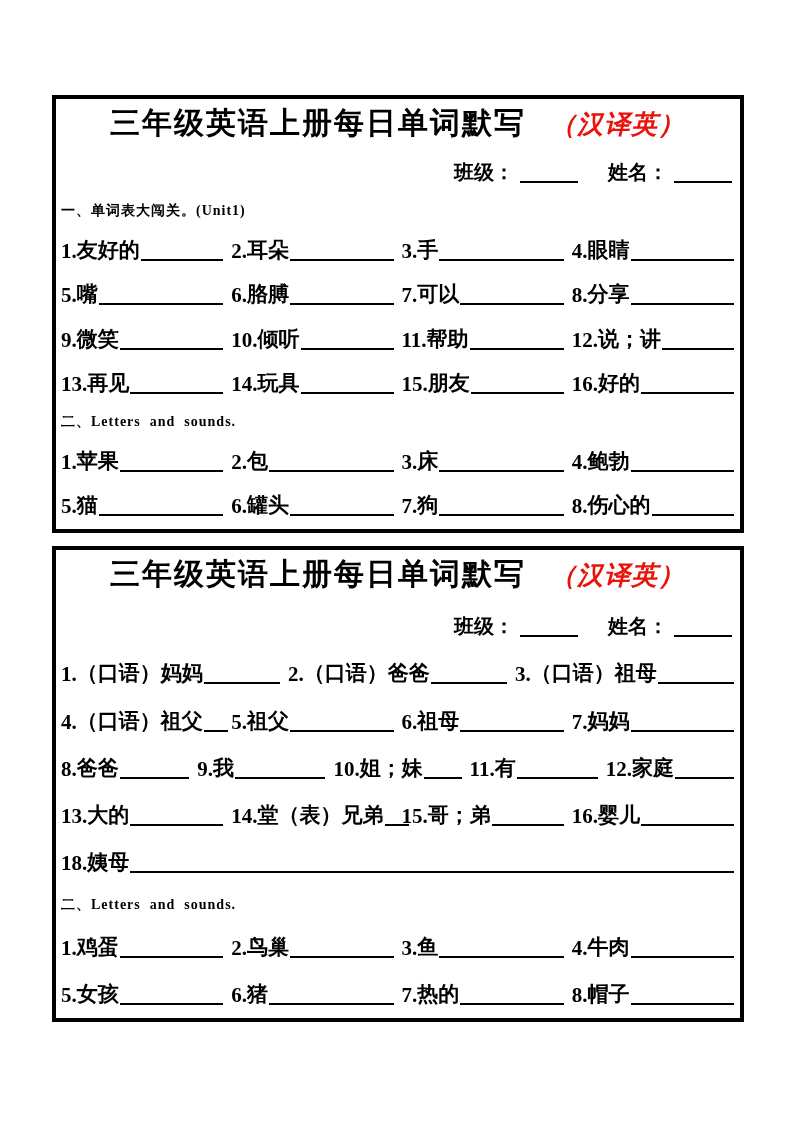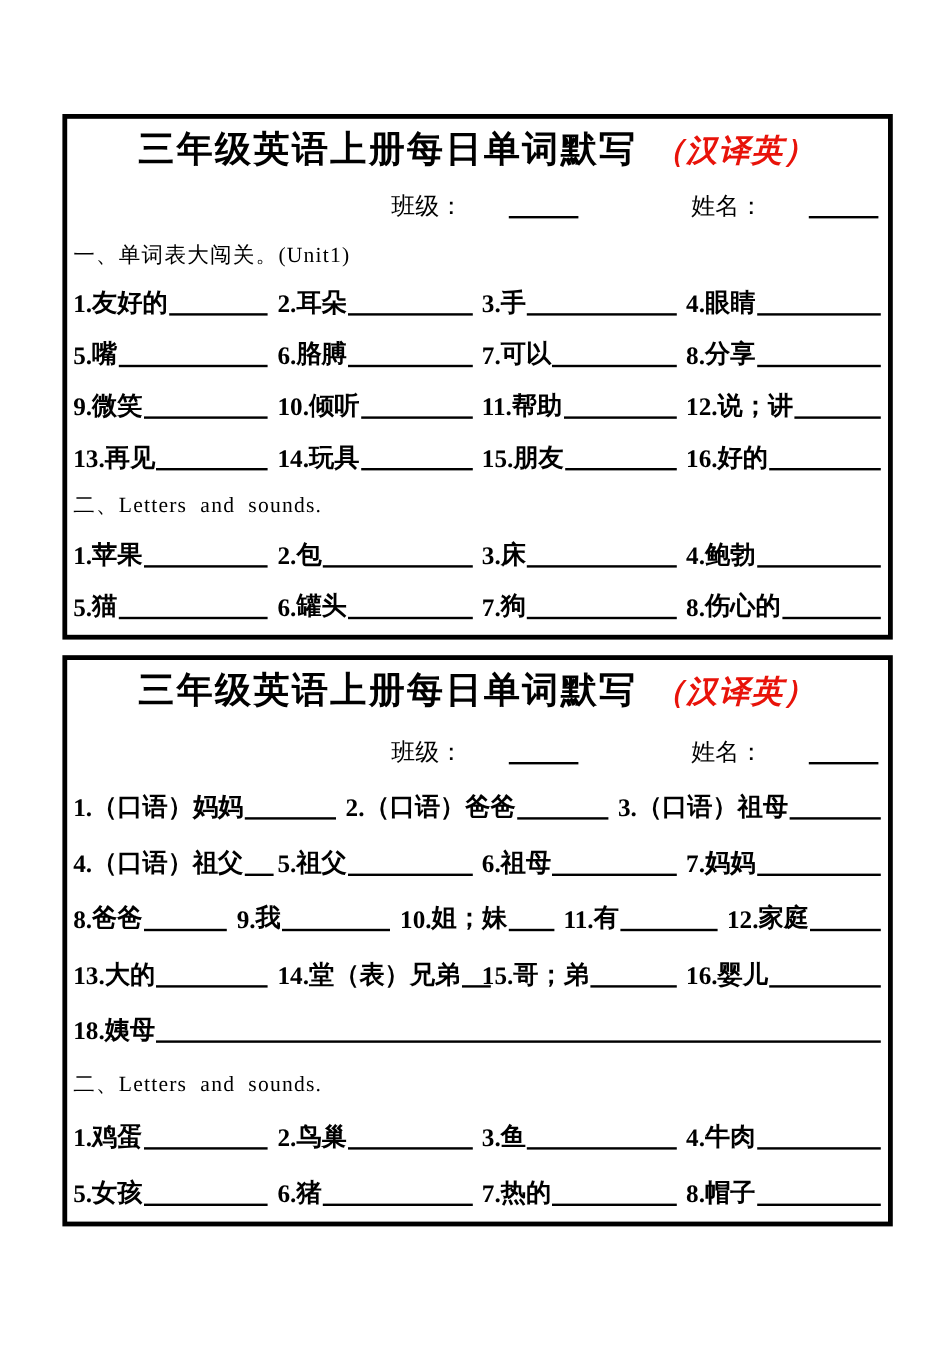--- a/index.html
+++ b/index.html
@@ -36,52 +36,52 @@
   .sheet-0 { top: 95px;  height: 438px; }
   .sheet-1 { top: 546px; height: 476px; }
 
   .title-line {
     text-align: center;
     white-space: nowrap;
     font-weight: bold;
     font-size: 30px;
     letter-spacing: 2px;
     line-height: 1.2;
+    font-family: Liberation Mono, monospace;
   }
   .ws-title { color: #000000; }
   .ws-subtitle {
     color: #e8130a;
     font-size: 26px;
     font-style: italic;
     letter-spacing: 1px;
     margin-left: 4px;
   }
   .fields-line {
     display: flex;
     justify-content: flex-end;
     align-items: flex-end;
     font-size: 20px;
-    font-weight: normal;
+    font-weight: bold;
     padding-right: 2px;
-    gap: 32px;
   }
   .field-label { white-space: nowrap; }
   .field-blank {
     display: inline-block;
     width: 58px;
     height: 2px;
     border-bottom: 2px solid #000000;
     margin: 0 2px 3px 6px;
   }
   .field-blank.last { margin-right: 0; }
   .field-gap { width: 28px; }
 
   .section-heading {
-    font-size: 18px;
-    font-weight: normal;
+    font-size: 14px;
+    font-weight: bold;
     display: flex;
     align-items: flex-end;
     white-space: pre;
     letter-spacing: 1px;
   }
   .word-row {
     display: flex;
     align-items: flex-end;
   }
   .word-item {

